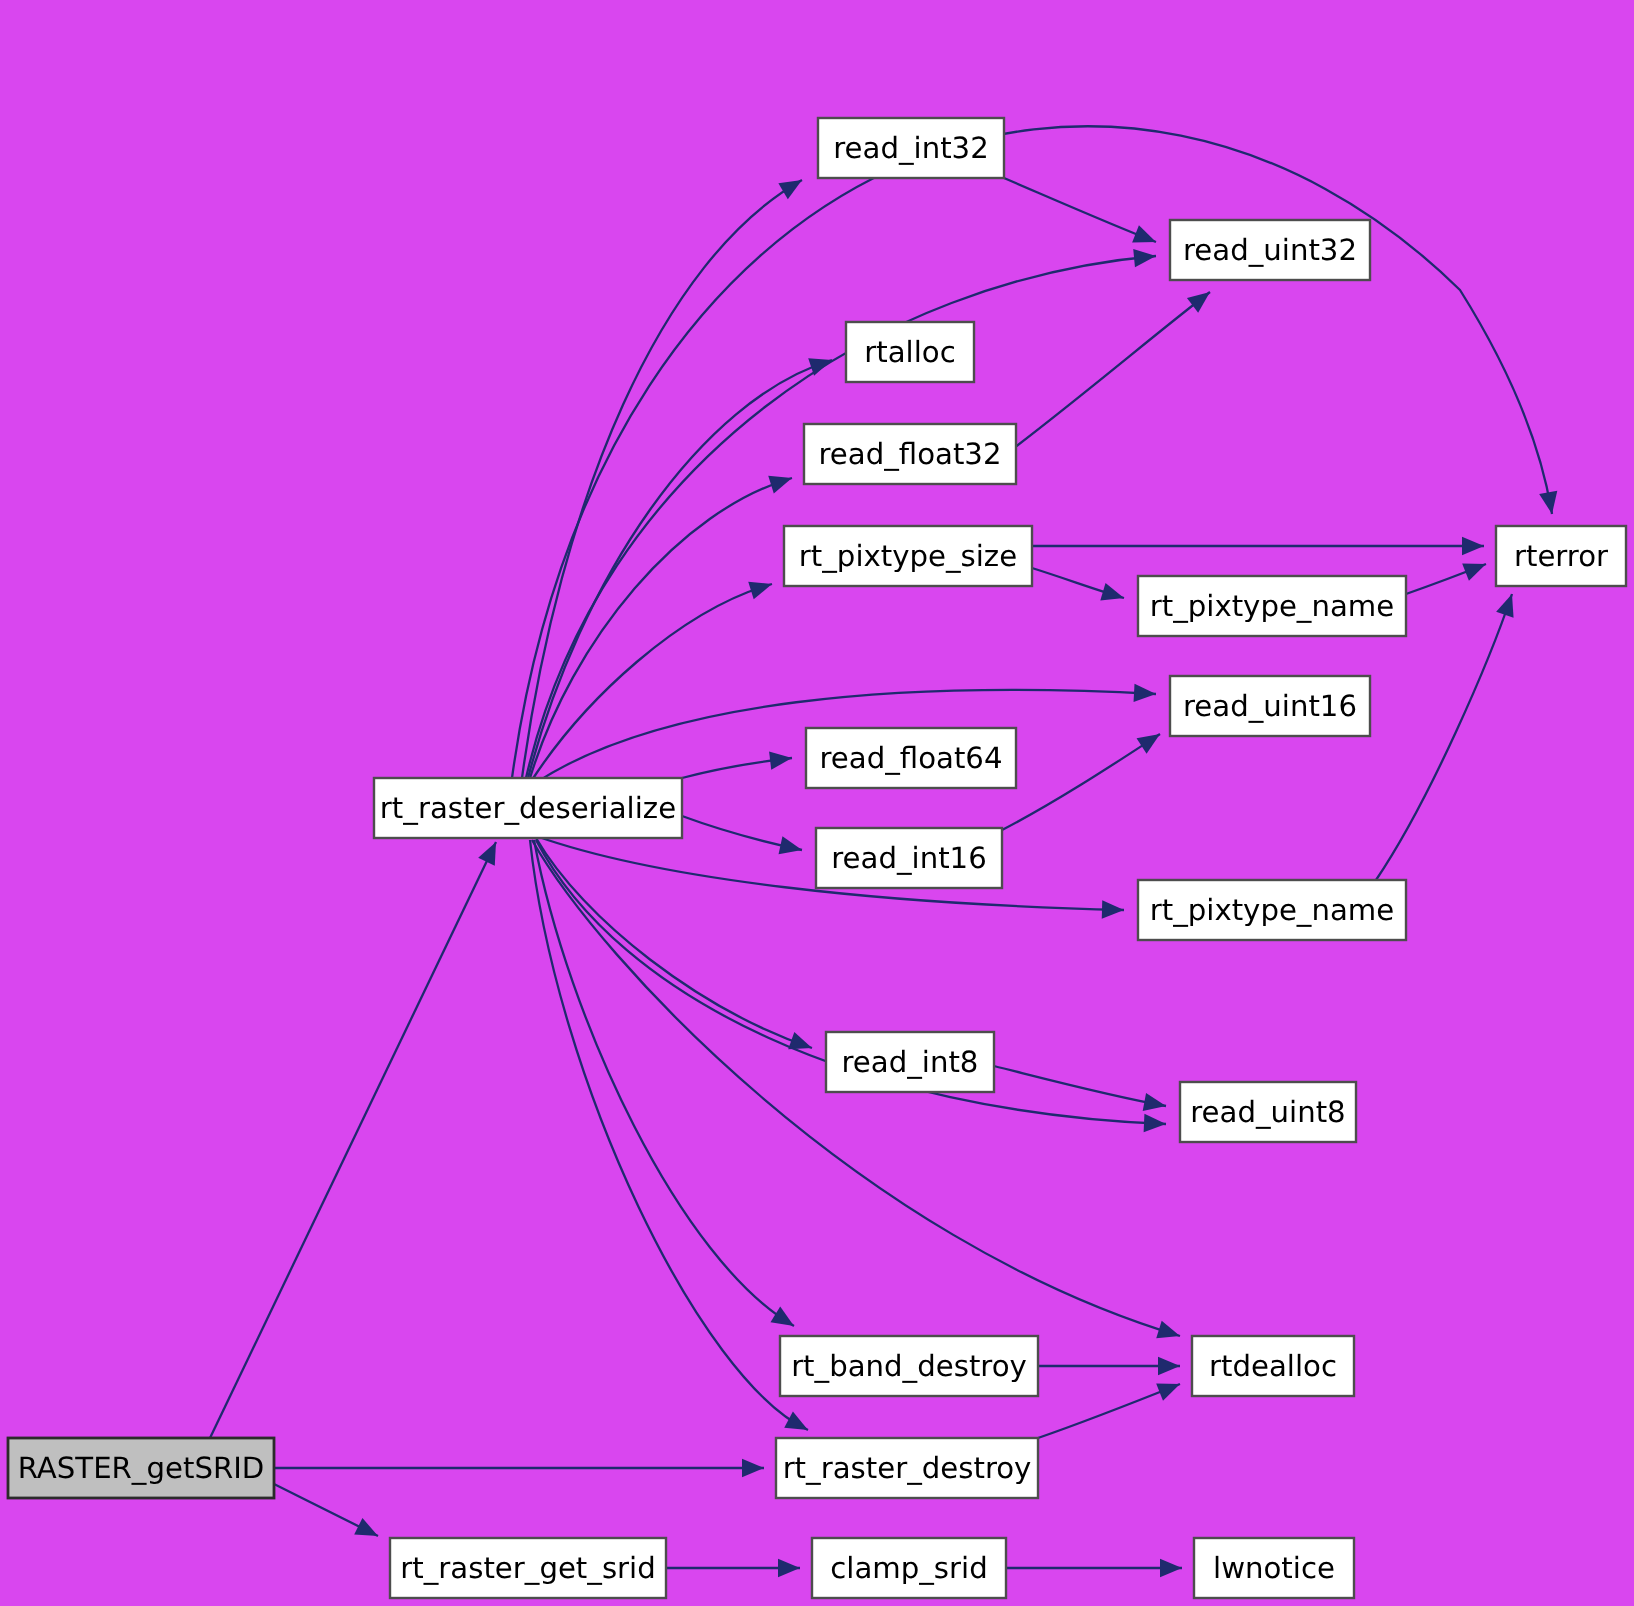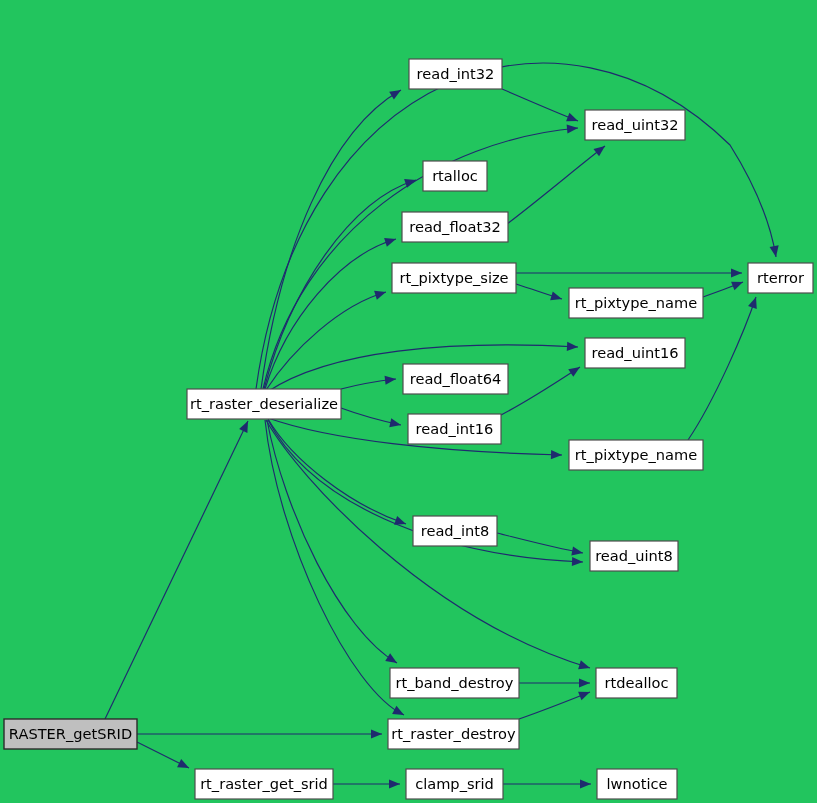--- a/index.html
+++ b/index.html
@@ -4,21 +4,21 @@
 <style>
   html, body {
     margin: 0;
     padding: 0;
     background: #ffffff;
   }
   #graph-root {
     position: relative;
     width: 817px;
     height: 803px;
-    background: #22c55e;
+    background: #d946ef;
     font-family: "DejaVu Sans", "Liberation Sans", sans-serif;
     text-decoration: underline;
   }
   svg#callgraph {
     position: absolute;
     top: 0;
     left: 0;
     width: 817px;
     height: 803px;
     display: block;

